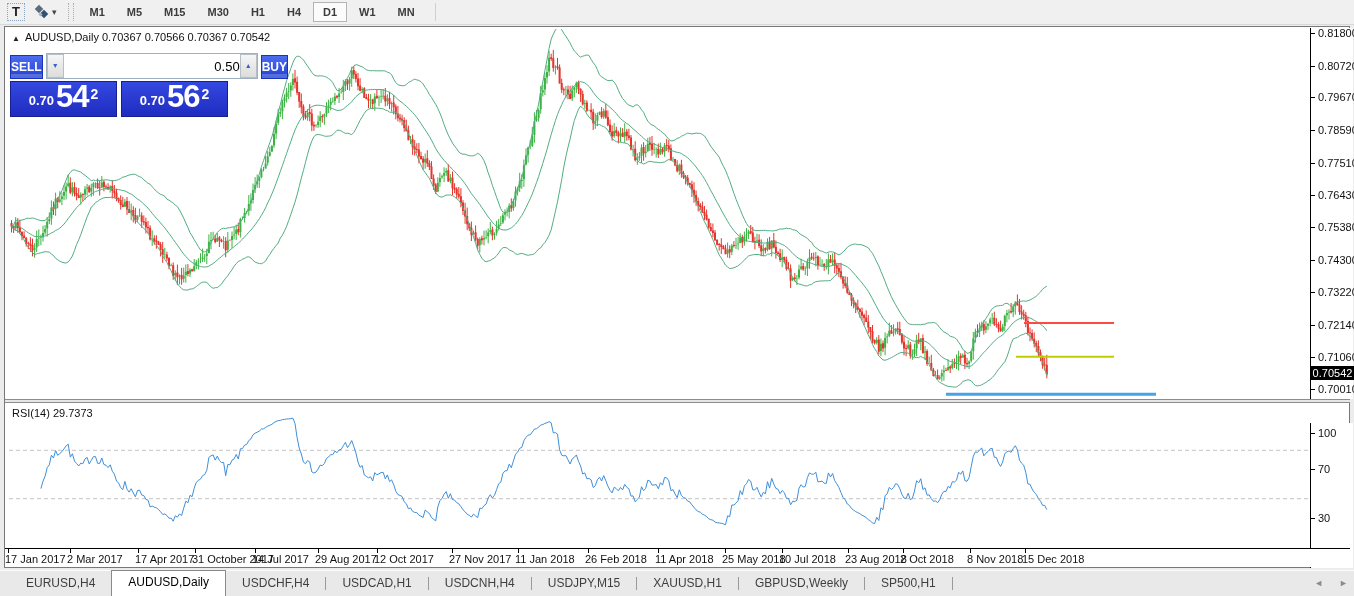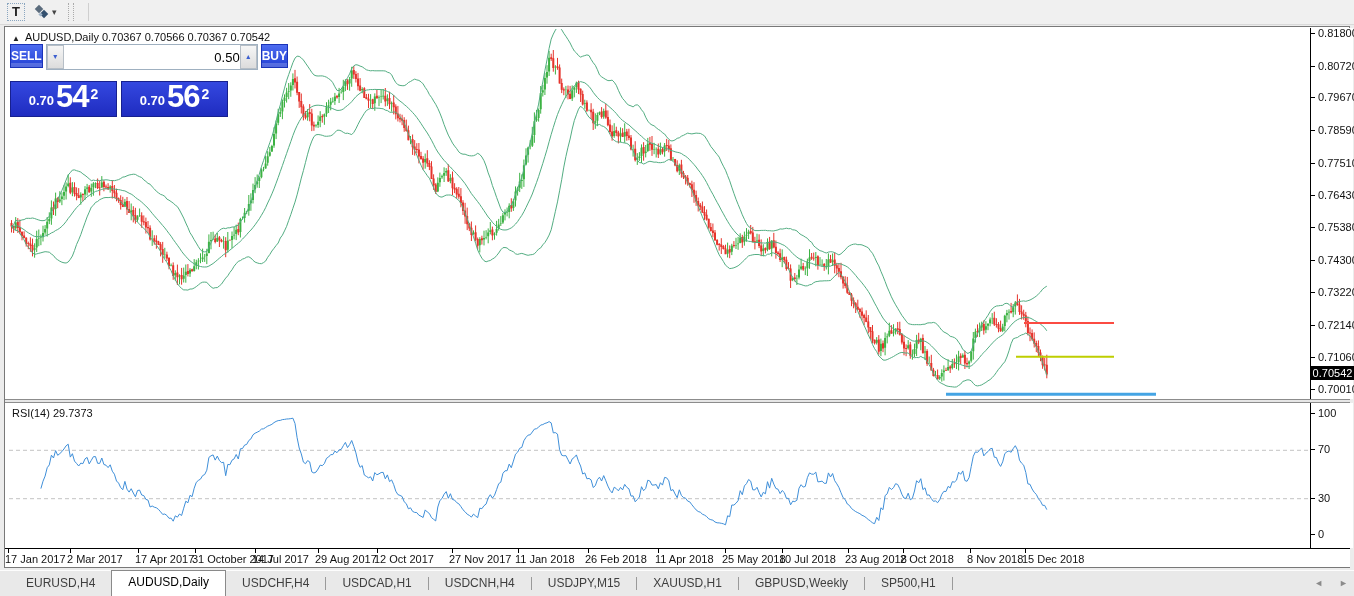--- a/index.html
+++ b/index.html
@@ -21,33 +21,33 @@
   .chart-window{position:absolute;left:4px;top:26px;width:1346px;height:542px;background:#fff;border:1px solid #787878}
   .pane-svg{position:absolute;display:block;background:#fff}
   .pane-divider{position:absolute;left:5px;top:399px;width:1345px;height:4px;background:#e6e6e6;border-top:1px solid #8c8c8c;border-bottom:1px solid #8c8c8c}
   .chart-title{position:absolute;left:12px;top:31px;font-size:11px;color:#111;white-space:nowrap}
   .chart-title .tri{font-size:8px;margin-right:5px;color:#222}
   .rsi-title{position:absolute;left:12px;top:407px;font-size:11px;color:#111}
 
   
   .scale-col{position:absolute;background:#fff;border-left:1px solid #000}
   #price-scale{left:1310px;top:28px;width:43px;height:371px}
-  #rsi-scale{left:1310px;top:403px;width:43px;height:145px}
+  #rsi-scale{left:1310px;top:423px;width:43px;height:145px}
   .scale-label{position:absolute;left:7px;font-size:11px;color:#111;white-space:nowrap}
   .scale-tick{position:absolute;left:0;width:4px;height:1px;background:#000}
   .price-tag{position:absolute;left:0;width:43px;height:14px;background:#000;color:#fff;font-size:11px;text-align:center;line-height:14px}
 
   
   .time-axis{position:absolute;left:5px;top:548px;width:1345px;height:19px;background:#fff;border-top:1px solid #000}
   .time-label{position:absolute;top:4px;font-size:11px;color:#111;white-space:nowrap}
   .time-tick{position:absolute;top:0;width:1px;height:4px;background:#000}
 
   
   .trade-panel{position:absolute;left:10px;top:44px;width:218px}
-  .tp-row1{display:flex;align-items:flex-start;height:35px}
+  .tp-row1{display:flex;align-items:flex-end;height:35px}
   .tp-btn{width:54px;color:#fff;font-weight:bold;font-size:12px;text-align:center;line-height:22px;background:linear-gradient(180deg,#4d6cf0,#2340d4);border:1px solid #1a33b8;box-shadow:inset 0 -4px rgba(255,255,255,.22);cursor:pointer}
   .lot-group{flex:1;display:flex;margin:0 3px;border:1px solid #9fb0c0;background:#fff}
   .spin{width:17px;background:linear-gradient(180deg,#f6f6f6,#dcdcdc);border:1px solid #b6bec6;color:#3c5fd0;font-size:8px;text-align:center;line-height:22px;cursor:pointer}
   .lot-input{flex:1;border:0;outline:0;font-size:13px;text-align:right;font-family:"Liberation Sans",sans-serif;color:#000}
   .tp-row2{display:flex;margin-top:2px;height:36px}
   .tp-price{flex:1;background:linear-gradient(180deg,#3448e0,#1f2cc0);border:1px solid #17208f;color:#fff;display:flex;align-items:flex-end;justify-content:center;padding-bottom:5px}
   .tp-price + .tp-price{margin-left:4px}
   .tp-small{font-size:13px;font-weight:bold;margin-right:2px;line-height:20px}
   .tp-big{font-size:31px;font-weight:bold;line-height:28px;letter-spacing:-1px}
   .tp-sup{font-size:14px;font-weight:bold;line-height:10px;margin-left:2px;transform:translateY(-12px)}
@@ -70,20 +70,31 @@
   </div>
   <div class="tool-btn">
     <svg width="16" height="16" viewBox="0 0 16 16">
       <rect x="3" y="2" width="6" height="6" transform="rotate(45 6 5)" fill="#5a6b7c"></rect>
       <rect x="8" y="7" width="6" height="6" transform="rotate(45 11 10)" fill="#33506e"></rect>
       <rect x="6" y="9" width="3" height="3" transform="rotate(45 7.5 10.5)" fill="#9fb4c8"></rect>
     </svg>
     <span class="caret">▾</span>
   </div>
   <div class="grip"></div>
+  <div class="tf-group" id="tf-group">
+      <div class="tf">M1</div>
+      <div class="tf">M5</div>
+      <div class="tf">M15</div>
+      <div class="tf">M30</div>
+      <div class="tf">H1</div>
+      <div class="tf">H4</div>
+      <div class="tf active">D1</div>
+      <div class="tf">W1</div>
+      <div class="tf">MN</div>
+    </div>
   <div class="toolbar-sep"></div>
 </div>
 
 <div class="chart-window">
   <svg id="price-svg" class="pane-svg" style="left:4px;top:2px" width="1302" height="371" viewBox="0 0 1302 371">
       <path d="M6.7 188.1L6.7 201.2M25.6 214.3L25.6 228.7M27.7 201.7L27.7 223.0M29.8 200.5L29.8 217.2M31.9 205.5L31.9 216.2M34.0 196.7L34.0 212.5M36.1 196.1L36.1 205.8M38.2 188.0L38.2 207.6M40.3 183.3L40.3 195.1M42.4 171.4L42.4 195.8M46.6 163.6L46.6 186.8M50.8 162.2L50.8 174.0M52.9 163.4L52.9 176.2M55.0 155.9L55.0 171.1M57.1 153.4L57.1 170.5M59.2 145.5L59.2 158.3M63.4 153.1L63.4 167.2M71.8 163.3L71.8 175.7M76.0 157.1L76.0 170.8M78.1 154.9L78.1 166.6M82.3 154.6L82.3 167.8M84.4 153.1L84.4 166.7M86.5 153.3L86.5 159.2M92.8 147.1L92.8 158.9M101.2 156.2L101.2 163.6M115.9 169.9L115.9 178.1M122.2 174.5L122.2 191.3M128.5 186.2L128.5 192.8M130.6 179.5L130.6 187.9M143.2 201.3L143.2 216.9M155.8 218.8L155.8 229.5M162.1 234.5L162.1 237.3M166.3 241.3L166.3 251.6M170.5 245.3L170.5 255.4M174.7 238.6L174.7 253.5M176.8 235.5L176.8 253.7M181.0 239.1L181.0 247.9M185.2 230.1L185.2 242.6M187.3 230.7L187.3 240.3M189.4 229.2L189.4 240.5M191.5 224.3L191.5 234.2M193.6 219.6L193.6 233.0M195.7 224.9L195.7 232.9M197.8 219.8L197.8 235.1M199.9 205.4L199.9 224.4M202.0 203.0L202.0 220.3M204.1 202.7L204.1 210.5M208.3 204.0L208.3 213.0M214.6 207.2L214.6 219.7M218.8 203.0L218.8 223.6M223.0 202.5L223.0 219.1M225.1 197.8L225.1 210.4M227.2 195.7L227.2 211.1M231.4 188.8L231.4 208.5M233.5 187.5L233.5 190.6M235.6 179.0L235.6 193.6M237.7 181.8L237.7 185.2M239.8 166.0L239.8 186.7M241.9 164.3L241.9 181.8M244.0 154.6L244.0 174.5M246.1 148.1L246.1 164.2M248.2 145.5L248.2 158.7M250.3 147.4L250.3 159.0M252.4 139.2L252.4 149.3M254.5 137.8L254.5 142.4M256.6 126.9L256.6 139.7M258.7 122.1L258.7 136.7M260.8 117.9L260.8 127.6M262.9 115.8L262.9 123.0M265.0 98.3L265.0 118.8M267.1 91.5L267.1 110.1M269.2 79.8L269.2 96.2M271.3 78.5L271.3 88.0M273.4 70.5L273.4 90.2M275.5 65.4L275.5 78.5M277.6 58.8L277.6 73.6M279.7 54.0L279.7 70.2M281.8 53.3L281.8 67.8M283.9 44.4L283.9 61.5M298.6 80.1L298.6 91.7M307.0 95.2L307.0 98.5M309.1 86.4L309.1 98.9M311.2 82.2L311.2 98.2M315.4 84.5L315.4 95.8M317.5 73.2L317.5 87.9M319.6 70.7L319.6 84.0M321.7 68.9L321.7 81.3M323.8 68.3L323.8 73.8M325.9 63.9L325.9 75.9M330.1 58.9L330.1 74.0M332.2 60.3L332.2 64.6M334.3 50.8L334.3 71.1M336.4 50.2L336.4 62.1M340.6 47.9L340.6 61.7M342.7 37.8L342.7 57.8M353.2 58.2L353.2 64.3M361.6 65.1L361.6 79.5M365.8 64.4L365.8 81.8M370.0 66.5L370.0 77.2M372.1 60.4L372.1 74.1M374.2 60.0L374.2 70.5M378.4 65.3L378.4 76.9M382.6 72.5L382.6 82.7M401.5 107.0L401.5 115.2M416.2 124.5L416.2 139.7M428.8 148.4L428.8 163.1M430.9 143.6L430.9 157.8M433.0 145.6L433.0 149.8M435.1 138.3L435.1 153.0M437.2 139.1L437.2 146.9M441.4 145.2L441.4 154.3M464.5 201.4L464.5 205.7M470.8 208.2L470.8 223.4M475.0 201.7L475.0 216.4M477.1 201.2L477.1 210.4M479.2 199.4L479.2 214.3M481.3 193.0L481.3 205.4M485.5 203.3L485.5 210.7M487.6 191.8L487.6 206.6M489.7 189.9L489.7 201.6M491.8 187.1L491.8 197.0M493.9 184.0L493.9 194.9M496.0 180.3L496.0 191.4M498.1 178.5L498.1 187.4M500.2 174.3L500.2 189.3M504.4 169.9L504.4 181.9M506.5 157.4L506.5 177.6M508.6 157.7L508.6 166.6M510.7 143.8L510.7 163.1M512.8 145.4L512.8 159.9M514.9 130.5L514.9 157.9M517.0 119.3L517.0 136.4M519.1 117.7L519.1 133.6M521.2 111.2L521.2 120.3M523.3 97.8L523.3 118.0M525.4 83.4L525.4 113.8M527.5 80.9L527.5 92.8M529.6 79.5L529.6 92.6M531.7 57.0L531.7 84.7M533.8 55.9L533.8 67.5M535.9 43.9L535.9 66.0M538.0 36.2L538.0 54.7M540.1 21.9L540.1 47.0M546.4 36.2L546.4 45.5M556.9 56.9L556.9 69.1M563.2 56.4L563.2 72.0M565.3 57.5L565.3 68.3M567.4 52.6L567.4 63.9M575.8 70.7L575.8 79.8M580.0 80.6L580.0 82.2M586.3 84.3L586.3 99.8M588.4 83.5L588.4 97.2M590.5 82.5L590.5 86.2M594.7 79.6L594.7 89.8M605.2 94.2L605.2 108.8M611.5 98.4L611.5 113.3M615.7 94.3L615.7 113.8M624.1 115.7L624.1 127.6M628.3 124.1L628.3 135.9M630.4 123.1L630.4 131.9M632.5 115.4L632.5 134.0M636.7 116.0L636.7 128.4M638.8 108.9L638.8 123.1M645.1 113.8L645.1 125.2M647.2 118.4L647.2 128.5M651.4 113.6L651.4 126.1M655.6 114.0L655.6 127.7M664.0 128.0L664.0 132.1M670.3 134.6L670.3 146.0M718.6 213.6L718.6 228.5M722.8 214.8L722.8 226.1M727.0 208.8L727.0 220.0M729.1 207.8L729.1 220.8M731.2 204.3L731.2 214.3M735.4 202.6L735.4 216.7M737.5 199.1L737.5 212.7M739.6 200.7L739.6 210.0M748.0 204.7L748.0 213.9M754.3 215.2L754.3 227.3M758.5 209.4L758.5 222.3M762.7 211.1L762.7 227.4M773.2 220.3L773.2 238.2M783.7 248.5L783.7 252.2M787.9 245.9L787.9 256.0M790.0 235.7L790.0 250.4M792.1 229.7L792.1 241.2M796.3 237.4L796.3 246.1M798.4 229.7L798.4 247.0M800.5 220.2L800.5 239.8M806.8 223.0L806.8 237.3M811.0 228.1L811.0 236.5M813.1 230.4L813.1 238.0M817.3 230.0L817.3 240.5M819.4 224.4L819.4 245.4M823.6 224.4L823.6 237.0M867.7 308.1L867.7 315.5M871.9 309.6L871.9 327.2M876.1 303.4L876.1 326.3M878.2 304.5L878.2 314.4M880.3 293.7L880.3 308.1M884.5 295.2L884.5 307.4M886.6 299.2L886.6 305.5M899.2 311.1L899.2 320.6M903.4 320.5L903.4 330.7M905.5 314.6L905.5 328.0M907.6 305.8L907.6 327.1M911.8 308.8L911.8 321.3M916.0 317.0L916.0 331.0M920.2 327.5L920.2 334.2M926.5 341.9L926.5 346.8M930.7 346.3L930.7 350.9M932.8 340.3L932.8 352.6M934.9 336.4L934.9 351.6M939.1 330.3L939.1 341.9M943.3 330.0L943.3 340.5M947.5 325.5L947.5 340.1M949.6 321.8L949.6 341.5M953.8 324.4L953.8 328.7M960.1 331.4L960.1 340.0M962.2 321.8L962.2 333.5M964.3 303.0L964.3 330.6M966.4 299.6L966.4 313.6M970.6 293.6L970.6 308.1M972.7 292.6L972.7 302.0M976.9 292.2L976.9 304.2M979.0 294.2L979.0 301.2M981.1 288.5L981.1 297.3M983.2 284.1L983.2 295.1M993.7 294.8L993.7 303.1M995.8 285.8L995.8 302.4M997.9 280.9L997.9 293.3M1000.0 280.3L1000.0 290.6M1004.2 275.0L1004.2 288.2M1006.3 272.0L1006.3 285.6" stroke="#3cb243" stroke-width="1" fill="none"></path>
       <path d="M2.5 191.1L2.5 203.5M4.6 196.5L4.6 204.0M8.8 189.1L8.8 203.9M10.9 190.6L10.9 205.2M13.0 202.5L13.0 211.3M15.1 202.3L15.1 209.0M17.2 208.2L17.2 217.6M19.3 212.6L19.3 220.2M21.4 208.3L21.4 222.8M23.5 209.6L23.5 227.4M44.5 172.5L44.5 186.0M48.7 168.2L48.7 179.2M61.3 148.3L61.3 165.2M65.5 153.3L65.5 167.6M67.6 158.4L67.6 171.3M69.7 159.1L69.7 169.2M73.9 164.3L73.9 172.3M80.2 156.0L80.2 163.9M88.6 149.5L88.6 160.0M90.7 151.7L90.7 166.5M94.9 151.2L94.9 162.3M97.0 155.5L97.0 160.5M99.1 154.2L99.1 161.0M103.3 151.2L103.3 169.5M105.4 156.0L105.4 169.3M107.5 159.7L107.5 172.3M109.6 168.5L109.6 173.9M111.7 166.3L111.7 180.6M113.8 167.8L113.8 178.1M118.0 168.0L118.0 185.9M120.1 172.0L120.1 183.9M124.3 177.2L124.3 193.4M126.4 178.8L126.4 194.7M132.7 183.3L132.7 198.8M134.8 186.4L134.8 196.3M136.9 188.6L136.9 204.5M139.0 192.0L139.0 204.4M141.1 196.3L141.1 211.5M145.3 206.2L145.3 215.7M147.4 206.3L147.4 219.7M149.5 211.8L149.5 215.8M151.6 213.1L151.6 227.4M153.7 212.9L153.7 233.8M157.9 222.7L157.9 232.0M160.0 228.1L160.0 240.3M164.2 233.4L164.2 250.8M168.4 235.6L168.4 256.0M172.6 238.9L172.6 255.7M178.9 235.1L178.9 247.4M183.1 239.7L183.1 242.1M206.2 205.5L206.2 214.4M210.4 207.0L210.4 218.0M212.5 209.8L212.5 213.4M216.7 208.2L216.7 228.2M220.9 210.8L220.9 211.3M229.3 193.6L229.3 206.2M286.0 40.9L286.0 59.5M288.1 47.5L288.1 66.2M290.2 63.1L290.2 78.9M292.3 64.5L292.3 84.5M294.4 75.3L294.4 91.4M296.5 82.1L296.5 90.4M300.7 75.1L300.7 92.3M302.8 79.8L302.8 102.1M304.9 92.6L304.9 101.8M313.3 85.3L313.3 93.7M328.0 65.9L328.0 69.7M338.5 50.2L338.5 60.9M344.8 37.0L344.8 49.9M346.9 42.2L346.9 53.5M349.0 43.9L349.0 61.3M351.1 49.1L351.1 62.3M355.3 58.2L355.3 68.9M357.4 65.0L357.4 69.8M359.5 64.8L359.5 79.1M363.7 69.8L363.7 79.9M367.9 60.6L367.9 69.3M376.3 59.0L376.3 77.4M380.5 62.7L380.5 80.1M384.7 66.0L384.7 85.4M386.8 75.3L386.8 90.4M388.9 76.9L388.9 92.5M391.0 84.8L391.0 93.4M393.1 85.7L393.1 96.2M395.2 88.2L395.2 102.8M397.3 90.6L397.3 102.7M399.4 96.6L399.4 111.3M403.6 105.5L403.6 125.9M405.7 111.1L405.7 126.6M407.8 114.2L407.8 124.3M409.9 114.0L409.9 134.4M412.0 122.8L412.0 130.8M414.1 127.1L414.1 140.7M418.3 121.2L418.3 137.9M420.4 131.2L420.4 141.1M422.5 132.2L422.5 149.4M424.6 145.3L424.6 160.9M426.7 154.2L426.7 164.9M439.3 135.3L439.3 152.9M443.5 142.5L443.5 166.1M445.6 154.2L445.6 164.1M447.7 158.2L447.7 169.4M449.8 158.0L449.8 169.8M451.9 159.1L451.9 178.3M454.0 171.2L454.0 186.0M456.1 173.8L456.1 194.8M458.2 178.6L458.2 201.1M460.3 193.8L460.3 202.1M462.4 192.5L462.4 212.0M466.6 196.4L466.6 212.3M468.7 208.5L468.7 220.6M472.9 206.7L472.9 215.6M483.4 197.6L483.4 211.3M502.3 169.3L502.3 182.8M542.2 24.7L542.2 31.9M544.3 21.0L544.3 42.7M548.5 28.9L548.5 40.8M550.6 35.4L550.6 54.5M552.7 49.6L552.7 64.1M554.8 58.4L554.8 66.2M559.0 56.5L559.0 70.4M561.1 56.9L561.1 70.2M569.5 51.7L569.5 65.1M571.6 59.4L571.6 73.0M573.7 61.6L573.7 76.5M577.9 71.3L577.9 82.9M582.1 74.2L582.1 90.0M584.2 79.8L584.2 101.0M592.6 78.1L592.6 89.6M596.8 74.8L596.8 89.8M598.9 81.4L598.9 97.3M601.0 90.5L601.0 105.2M603.1 96.3L603.1 111.7M607.3 97.7L607.3 107.2M609.4 101.8L609.4 114.4M613.6 99.2L613.6 107.7M617.8 99.9L617.8 111.7M619.9 99.7L619.9 111.2M622.0 106.0L622.0 121.4M626.2 112.2L626.2 132.5M634.6 113.2L634.6 131.7M640.9 107.9L640.9 121.9M643.0 107.0L643.0 126.9M649.3 114.5L649.3 129.0M653.5 118.3L653.5 125.4M657.7 109.9L657.7 122.0M659.8 110.8L659.8 123.3M661.9 115.4L661.9 130.9M666.1 129.9L666.1 137.2M668.2 131.3L668.2 143.4M672.4 130.8L672.4 148.7M674.5 141.9L674.5 150.0M676.6 146.0L676.6 155.5M678.7 146.0L678.7 156.7M680.8 153.6L680.8 158.6M682.9 151.7L682.9 168.0M685.0 153.2L685.0 173.8M687.1 161.6L687.1 176.9M689.2 168.5L689.2 182.5M691.3 174.0L691.3 181.0M693.4 172.5L693.4 183.6M695.5 177.1L695.5 190.9M697.6 180.5L697.6 191.6M699.7 189.7L699.7 199.8M701.8 193.9L701.8 202.6M703.9 194.5L703.9 208.3M706.0 201.0L706.0 211.5M708.1 210.1L708.1 216.4M710.2 214.0L710.2 221.6M712.3 209.2L712.3 225.0M714.4 216.1L714.4 220.5M716.5 215.7L716.5 225.1M720.7 216.4L720.7 229.2M724.9 212.1L724.9 218.6M733.3 205.8L733.3 218.9M741.7 196.0L741.7 205.4M743.8 197.9L743.8 213.5M745.9 207.8L745.9 220.4M750.1 205.3L750.1 219.1M752.2 210.4L752.2 227.2M756.4 218.4L756.4 224.4M760.6 207.9L760.6 220.9M764.8 203.9L764.8 219.3M766.9 211.5L766.9 229.7M769.0 222.1L769.0 226.6M771.1 219.7L771.1 233.0M775.3 227.6L775.3 234.3M777.4 227.6L777.4 241.7M779.5 233.1L779.5 240.5M781.6 235.4L781.6 259.0M785.8 244.0L785.8 252.5M794.2 233.9L794.2 241.8M802.6 224.0L802.6 230.9M804.7 223.6L804.7 231.7M808.9 226.3L808.9 240.7M815.2 234.0L815.2 241.9M821.5 225.9L821.5 233.9M825.7 223.5L825.7 244.3M827.8 233.8L827.8 246.3M829.9 234.1L829.9 248.2M832.0 233.8L832.0 250.4M834.1 247.2L834.1 259.6M836.2 247.2L836.2 259.3M838.3 247.9L838.3 264.9M840.4 262.8L840.4 265.8M842.5 264.0L842.5 277.2M844.6 268.4L844.6 279.3M846.7 273.1L846.7 284.0M848.8 270.7L848.8 281.0M850.9 278.9L850.9 288.7M853.0 278.5L853.0 291.4M855.1 284.7L855.1 296.3M857.2 281.3L857.2 293.2M859.3 286.0L859.3 304.4M861.4 298.0L861.4 310.1M863.5 296.0L863.5 314.4M865.6 310.5L865.6 315.5M869.8 306.1L869.8 325.6M874.0 311.5L874.0 323.2M882.4 296.1L882.4 304.5M888.7 293.0L888.7 305.2M890.8 292.7L890.8 306.6M892.9 304.0L892.9 315.5M895.0 306.7L895.0 326.3M897.1 315.4L897.1 327.2M901.3 312.9L901.3 329.7M909.7 303.8L909.7 315.1M913.9 305.4L913.9 324.4M918.1 320.2L918.1 336.9M922.3 325.8L922.3 341.5M924.4 338.9L924.4 347.5M928.6 340.5L928.6 350.3M937.0 338.7L937.0 341.6M941.2 336.3L941.2 344.0M945.4 329.4L945.4 338.9M951.7 324.3L951.7 335.0M955.9 321.8L955.9 340.0M958.0 328.7L958.0 338.4M968.5 295.4L968.5 307.8M974.8 291.4L974.8 305.6M985.3 282.7L985.3 297.0M987.4 289.2L987.4 298.6M989.5 293.1L989.5 303.3M991.6 291.6L991.6 302.8M1002.1 273.9L1002.1 284.5M1008.4 265.4L1008.4 276.8M1010.5 269.9L1010.5 285.9M1012.6 276.3L1012.6 290.5M1014.7 280.7L1014.7 290.8M1016.8 282.9L1016.8 298.3M1018.9 287.5L1018.9 306.4M1021.0 298.5L1021.0 312.2M1023.1 300.4L1023.1 311.7M1025.2 303.4L1025.2 318.5M1027.3 311.7L1027.3 323.1M1029.4 311.4L1029.4 327.9M1031.5 320.5L1031.5 332.2M1033.6 326.5L1033.6 339.8M1035.7 328.8L1035.7 341.5M1037.8 325.7L1037.8 349.3" stroke="#e5342c" stroke-width="1" fill="none"></path>
       <path d="M6.7 199.2L6.7 193.6M25.6 220.8L25.6 219.2M27.7 218.6L27.7 210.0M29.8 209.4L29.8 209.1M31.9 208.5L31.9 208.9M34.0 208.3L34.0 204.0M36.1 203.4L36.1 200.1M38.2 199.5L38.2 192.8M40.3 192.2L40.3 190.1M42.4 189.5L42.4 178.5M46.6 179.9L46.6 169.5M50.8 172.5L50.8 170.5M52.9 169.9L52.9 167.4M55.0 166.8L55.0 163.1M57.1 162.5L57.1 157.6M59.2 157.0L59.2 154.4M63.4 163.2L63.4 158.5M71.8 168.4L71.8 165.5M76.0 165.4L76.0 160.3M78.1 159.7L78.1 158.4M82.3 162.6L82.3 159.1M84.4 158.5L84.4 154.6M86.5 154.0L86.5 154.5M92.8 158.6L92.8 153.4M101.2 159.6L101.2 157.6M115.9 177.5L115.9 172.7M122.2 183.3L122.2 181.6M128.5 190.8L128.5 187.2M130.6 186.6L130.6 187.0M143.2 209.9L143.2 209.9M155.8 225.7L155.8 226.1M162.1 236.3L162.1 236.8M166.3 246.3L166.3 244.1M170.5 247.6L170.5 246.6M174.7 249.7L174.7 246.6M176.8 246.0L176.8 242.7M181.0 244.5L181.0 240.8M185.2 241.9L185.2 237.3M187.3 236.7L187.3 233.2M189.4 232.6L189.4 231.8M191.5 231.2L191.5 230.9M193.6 230.3L193.6 228.5M195.7 227.9L195.7 227.7M197.8 227.1L197.8 224.6M199.9 224.0L199.9 212.8M202.0 212.2L202.0 211.0M204.1 210.4L204.1 210.0M208.3 212.5L208.3 208.9M214.6 212.2L214.6 212.5M218.8 220.7L218.8 211.4M223.0 211.0L223.0 207.0M225.1 206.4L225.1 205.7M227.2 205.1L227.2 200.7M231.4 202.9L231.4 190.0M233.5 189.4L233.5 189.5M235.6 188.9L235.6 183.7M237.7 183.1L237.7 182.4M239.8 181.8L239.8 174.9M241.9 174.3L241.9 171.5M244.0 170.9L244.0 160.9M246.1 160.3L246.1 155.9M248.2 155.3L248.2 152.6M250.3 152.0L250.3 148.8M252.4 148.2L252.4 141.0M254.5 140.4L254.5 140.1M256.6 139.5L256.6 134.4M258.7 133.8L258.7 127.3M260.8 126.7L260.8 123.2M262.9 122.6L262.9 117.1M265.0 116.5L265.0 105.1M267.1 104.5L267.1 94.4M269.2 93.8L269.2 85.3M271.3 84.7L271.3 83.1M273.4 82.5L273.4 72.6M275.5 72.0L275.5 68.6M277.6 68.0L277.6 63.4M279.7 62.8L279.7 62.0M281.8 61.4L281.8 56.5M283.9 55.9L283.9 49.9M298.6 88.2L298.6 83.7M307.0 97.0L307.0 96.5M309.1 95.9L309.1 92.7M311.2 92.1L311.2 87.5M315.4 87.6L315.4 85.3M317.5 84.7L317.5 78.3M319.6 77.7L319.6 76.3M321.7 75.7L321.7 72.8M323.8 72.2L323.8 72.7M325.9 72.1L325.9 67.5M330.1 68.0L330.1 64.5M332.2 63.9L332.2 63.7M334.3 63.1L334.3 57.9M336.4 57.3L336.4 52.0M340.6 54.6L340.6 50.0M342.7 49.4L342.7 41.6M353.2 61.2L353.2 59.9M361.6 71.2L361.6 70.9M365.8 74.3L365.8 67.4M370.0 68.9L370.0 68.5M372.1 67.9L372.1 67.4M374.2 66.8L374.2 67.4M378.4 71.9L378.4 69.5M382.6 74.7L382.6 74.0M401.5 110.7L401.5 110.7M416.2 133.2L416.2 129.9M428.8 162.4L428.8 153.8M430.9 153.2L430.9 148.9M433.0 148.3L433.0 147.3M435.1 146.7L435.1 144.0M437.2 143.4L437.2 141.9M441.4 152.0L441.4 149.0M464.5 205.3L464.5 203.8M470.8 216.2L470.8 209.9M475.0 210.6L475.0 209.1M477.1 208.5L477.1 207.9M479.2 207.3L479.2 203.5M481.3 202.9L481.3 201.2M485.5 205.8L485.5 204.4M487.6 203.8L487.6 200.1M489.7 199.5L489.7 195.4M491.8 194.8L491.8 194.2M493.9 193.6L493.9 186.2M496.0 185.6L496.0 183.6M498.1 183.0L498.1 183.5M500.2 182.9L500.2 176.7M504.4 179.0L504.4 172.2M506.5 171.6L506.5 162.5M508.6 161.9L508.6 159.3M510.7 158.7L510.7 152.6M512.8 152.0L512.8 150.9M514.9 150.3L514.9 136.2M517.0 135.6L517.0 126.4M519.1 125.8L519.1 118.4M521.2 117.8L521.2 117.4M523.3 116.8L523.3 106.7M525.4 106.1L525.4 92.2M527.5 91.6L527.5 89.5M529.6 88.9L529.6 80.9M531.7 80.3L531.7 64.0M533.8 63.4L533.8 61.2M535.9 60.6L535.9 49.0M538.0 48.4L538.0 43.0M540.1 42.4L540.1 28.8M546.4 38.3L546.4 37.8M556.9 60.8L556.9 61.0M563.2 69.5L563.2 61.3M565.3 60.7L565.3 58.6M567.4 58.0L567.4 53.8M575.8 74.8L575.8 74.0M580.0 81.2L580.0 81.3M586.3 93.7L586.3 92.3M588.4 91.7L588.4 86.0M590.5 85.4L590.5 83.2M594.7 87.4L594.7 82.0M605.2 107.0L605.2 101.9M611.5 107.0L611.5 104.4M615.7 107.4L615.7 103.0M624.1 119.9L624.1 120.3M628.3 130.7L628.3 129.5M630.4 128.9L630.4 127.5M632.5 126.9L632.5 118.7M636.7 124.0L636.7 122.6M638.8 122.0L638.8 114.7M645.1 120.2L645.1 120.8M647.2 120.2L647.2 120.4M651.4 124.8L651.4 120.5M655.6 122.6L655.6 116.6M664.0 130.8L664.0 130.6M670.3 141.7L670.3 136.2M718.6 224.7L718.6 220.7M722.8 222.8L722.8 216.7M727.0 216.4L727.0 215.9M729.1 215.3L729.1 214.5M731.2 213.9L731.2 208.6M735.4 212.8L735.4 207.4M737.5 206.8L737.5 205.7M739.6 205.1L739.6 202.7M748.0 212.5L748.0 211.4M754.3 221.9L754.3 219.6M758.5 220.7L758.5 213.1M762.7 219.4L762.7 211.8M773.2 230.4L773.2 228.6M783.7 251.1L783.7 249.2M787.9 249.3L787.9 249.0M790.0 248.4L790.0 240.4M792.1 239.8L792.1 237.6M796.3 239.8L796.3 239.9M798.4 239.3L798.4 232.7M800.5 232.1L800.5 228.4M806.8 229.0L806.8 227.9M811.0 235.8L811.0 236.1M813.1 235.5L813.1 235.7M817.3 237.1L817.3 237.7M819.4 237.1L819.4 230.6M823.6 233.1L823.6 231.2M867.7 313.7L867.7 311.1M871.9 322.1L871.9 314.8M876.1 318.8L876.1 308.9M878.2 308.3L878.2 307.4M880.3 306.8L880.3 301.8M884.5 304.2L884.5 303.3M886.6 302.7L886.6 299.8M899.2 319.3L899.2 316.2M903.4 326.2L903.4 325.6M905.5 325.0L905.5 320.1M907.6 319.5L907.6 311.0M911.8 312.9L911.8 309.7M916.0 323.6L916.0 322.5M920.2 334.1L920.2 334.5M926.5 346.4L926.5 346.7M930.7 349.6L930.7 348.0M932.8 347.4L932.8 343.9M934.9 343.3L934.9 341.5M939.1 341.2L939.1 338.0M943.3 338.9L943.3 334.9M947.5 334.7L947.5 333.9M949.6 333.3L949.6 327.4M953.8 328.5L953.8 326.3M960.1 334.7L960.1 332.4M962.2 331.8L962.2 322.8M964.3 322.2L964.3 309.6M966.4 309.0L966.4 302.7M970.6 302.4L970.6 299.2M972.7 298.6L972.7 295.6M976.9 300.8L976.9 297.3M979.0 296.7L979.0 294.8M981.1 294.2L981.1 290.4M983.2 289.8L983.2 289.4M993.7 301.7L993.7 297.6M995.8 297.0L995.8 286.8M997.9 286.2L997.9 284.0M1000.0 283.4L1000.0 282.7M1004.2 283.0L1004.2 278.2M1006.3 277.6L1006.3 273.4" stroke="#3cb243" stroke-width="2" fill="none"></path>
       <path d="M2.5 194.0L2.5 197.6M4.6 197.0L4.6 199.8M8.8 193.0L8.8 198.9M10.9 198.3L10.9 203.3M13.0 202.7L13.0 207.0M15.1 206.4L15.1 209.3M17.2 208.7L17.2 214.8M19.3 214.2L19.3 215.1M21.4 214.5L21.4 216.7M23.5 216.1L23.5 221.4M44.5 177.9L44.5 180.5M48.7 168.9L48.7 173.1M61.3 153.8L61.3 163.8M65.5 157.9L65.5 164.7M67.6 164.1L67.6 166.8M69.7 166.2L69.7 169.0M73.9 164.9L73.9 166.0M80.2 157.8L80.2 163.2M88.6 153.9L88.6 159.1M90.7 158.5L90.7 159.2M94.9 152.8L94.9 158.0M97.0 157.4L97.0 158.5M99.1 157.9L99.1 160.2M103.3 157.0L103.3 162.1M105.4 161.5L105.4 164.3M107.5 163.7L107.5 169.9M109.6 169.3L109.6 171.7M111.7 171.1L111.7 176.0M113.8 175.4L113.8 178.1M118.0 172.1L118.0 180.5M120.1 179.9L120.1 183.9M124.3 181.0L124.3 186.5M126.4 185.9L126.4 191.4M132.7 186.4L132.7 192.8M134.8 192.2L134.8 193.5M136.9 192.9L136.9 198.5M139.0 197.9L139.0 199.3M141.1 198.7L141.1 210.5M145.3 209.3L145.3 212.2M147.4 211.6L147.4 213.2M149.5 212.6L149.5 215.9M151.6 215.3L151.6 220.5M153.7 219.9L153.7 226.3M157.9 225.5L157.9 229.5M160.0 228.9L160.0 236.9M164.2 236.2L164.2 246.9M168.4 243.5L168.4 248.2M172.6 246.0L172.6 250.3M178.9 242.1L178.9 245.1M183.1 240.2L183.1 242.5M206.2 209.4L206.2 213.1M210.4 208.3L210.4 211.5M212.5 210.9L212.5 212.8M216.7 211.9L216.7 221.3M220.9 210.8L220.9 211.6M229.3 200.1L229.3 203.5M286.0 49.3L286.0 53.4M288.1 52.8L288.1 63.7M290.2 63.1L290.2 72.6M292.3 72.0L292.3 78.2M294.4 77.6L294.4 87.0M296.5 86.4L296.5 88.8M300.7 83.1L300.7 85.1M302.8 84.5L302.8 96.4M304.9 95.8L304.9 97.6M313.3 86.9L313.3 88.2M328.0 66.9L328.0 68.6M338.5 51.4L338.5 55.2M344.8 41.0L344.8 45.5M346.9 44.9L346.9 50.0M349.0 49.4L349.0 57.2M351.1 56.6L351.1 61.8M355.3 59.3L355.3 68.9M357.4 68.3L357.4 70.3M359.5 69.7L359.5 71.8M363.7 70.3L363.7 74.9M367.9 66.8L367.9 69.5M376.3 66.8L376.3 72.5M380.5 68.9L380.5 75.3M384.7 73.4L384.7 78.2M386.8 77.6L386.8 85.2M388.9 84.6L388.9 89.3M391.0 88.7L391.0 90.4M393.1 89.8L393.1 91.7M395.2 91.1L395.2 99.0M397.3 98.4L397.3 101.9M399.4 101.3L399.4 111.3M403.6 110.1L403.6 118.2M405.7 117.6L405.7 120.7M407.8 120.1L407.8 121.1M409.9 120.5L409.9 127.5M412.0 126.9L412.0 130.1M414.1 129.5L414.1 133.8M418.3 129.3L418.3 134.6M420.4 134.0L420.4 138.0M422.5 137.4L422.5 150.0M424.6 149.4L424.6 156.2M426.7 155.6L426.7 163.0M439.3 141.3L439.3 152.6M443.5 148.4L443.5 159.3M445.6 158.7L445.6 160.4M447.7 159.8L447.7 165.4M449.8 164.8L449.8 167.8M451.9 167.2L451.9 174.0M454.0 173.4L454.0 182.0M456.1 181.4L456.1 187.6M458.2 187.0L458.2 195.3M460.3 194.7L460.3 199.4M462.4 198.8L462.4 205.9M466.6 203.2L466.6 210.5M468.7 209.9L468.7 216.8M472.9 209.3L472.9 211.2M483.4 200.6L483.4 206.4M502.3 176.1L502.3 179.6M542.2 28.2L542.2 29.9M544.3 29.3L544.3 38.9M548.5 37.2L548.5 39.1M550.6 38.5L550.6 54.5M552.7 53.9L552.7 60.8M554.8 60.2L554.8 61.4M559.0 60.4L559.0 65.4M561.1 64.8L561.1 70.1M569.5 53.2L569.5 60.4M571.6 59.8L571.6 65.6M573.7 65.0L573.7 75.4M577.9 73.4L577.9 81.8M582.1 80.7L582.1 83.3M584.2 82.7L584.2 94.3M592.6 82.6L592.6 88.0M596.8 81.4L596.8 88.5M598.9 87.9L598.9 96.2M601.0 95.6L601.0 103.1M603.1 102.5L603.1 107.6M607.3 101.3L607.3 104.1M609.4 103.5L609.4 107.6M613.6 103.8L613.6 108.0M617.8 102.4L617.8 107.0M619.9 106.4L619.9 109.1M622.0 108.5L622.0 120.5M626.2 119.7L626.2 131.3M634.6 118.1L634.6 124.6M640.9 114.1L640.9 115.7M643.0 115.1L643.0 120.8M649.3 119.8L649.3 125.4M653.5 119.9L653.5 123.2M657.7 116.0L657.7 117.0M659.8 116.4L659.8 119.9M661.9 119.3L661.9 131.4M666.1 130.0L666.1 136.6M668.2 136.0L668.2 142.3M672.4 135.6L672.4 144.7M674.5 144.1L674.5 148.2M676.6 147.6L676.6 149.4M678.7 148.8L678.7 154.5M680.8 153.9L680.8 155.9M682.9 155.3L682.9 161.3M685.0 160.7L685.0 166.6M687.1 166.0L687.1 172.5M689.2 171.9L689.2 176.4M691.3 175.8L691.3 178.2M693.4 177.6L693.4 183.7M695.5 183.1L695.5 186.4M697.6 185.8L697.6 190.4M699.7 189.8L699.7 198.5M701.8 197.9L701.8 202.0M703.9 201.4L703.9 204.0M706.0 203.4L706.0 211.6M708.1 211.0L708.1 215.7M710.2 215.1L710.2 216.1M712.3 215.5L712.3 217.9M714.4 217.3L714.4 220.0M716.5 219.4L716.5 225.3M720.7 220.1L720.7 223.4M724.9 216.1L724.9 217.0M733.3 208.0L733.3 213.4M741.7 202.1L741.7 204.2M743.8 203.6L743.8 212.9M745.9 212.3L745.9 213.1M750.1 210.8L750.1 217.1M752.2 216.5L752.2 222.5M756.4 219.0L756.4 221.3M760.6 212.5L760.6 220.0M764.8 211.2L764.8 218.4M766.9 217.8L766.9 224.0M769.0 223.4L769.0 224.9M771.1 224.3L771.1 231.0M775.3 228.0L775.3 231.3M777.4 230.7L777.4 239.9M779.5 239.3L779.5 240.1M781.6 239.5L781.6 251.7M785.8 248.6L785.8 249.9M794.2 237.0L794.2 240.4M802.6 227.8L802.6 229.5M804.7 228.9L804.7 229.6M808.9 227.3L808.9 236.4M815.2 235.1L815.2 237.7M821.5 230.0L821.5 233.7M825.7 230.6L825.7 236.8M827.8 236.2L827.8 239.5M829.9 238.9L829.9 242.8M832.0 242.2L832.0 248.3M834.1 247.7L834.1 254.4M836.2 253.8L836.2 256.9M838.3 256.3L838.3 263.8M840.4 263.2L840.4 266.0M842.5 265.4L842.5 271.8M844.6 271.2L844.6 274.9M846.7 274.3L846.7 278.3M848.8 277.7L848.8 280.7M850.9 280.1L850.9 283.0M853.0 282.4L853.0 286.7M855.1 286.1L855.1 289.1M857.2 288.5L857.2 293.0M859.3 292.4L859.3 298.6M861.4 298.0L861.4 302.9M863.5 302.3L863.5 311.4M865.6 310.8L865.6 314.3M869.8 310.5L869.8 322.7M874.0 314.2L874.0 319.4M882.4 301.2L882.4 304.8M888.7 299.2L888.7 300.7M890.8 300.1L890.8 305.8M892.9 305.2L892.9 313.4M895.0 312.8L895.0 319.5M897.1 318.9L897.1 319.9M901.3 315.6L901.3 326.8M909.7 310.4L909.7 313.5M913.9 309.1L913.9 324.2M918.1 321.9L918.1 334.7M922.3 333.9L922.3 341.4M924.4 340.8L924.4 347.0M928.6 346.1L928.6 350.2M937.0 340.9L937.0 341.8M941.2 337.4L941.2 339.5M945.4 334.3L945.4 335.3M951.7 326.8L951.7 329.1M955.9 325.7L955.9 334.5M958.0 333.9L958.0 335.3M968.5 302.1L968.5 303.0M974.8 295.0L974.8 301.4M985.3 288.8L985.3 295.6M987.4 295.0L987.4 295.8M989.5 295.2L989.5 299.8M991.6 299.2L991.6 302.3M1002.1 282.1L1002.1 283.6M1008.4 272.8L1008.4 276.0M1010.5 275.4L1010.5 283.1M1012.6 282.5L1012.6 285.3M1014.7 284.7L1014.7 286.8M1016.8 286.2L1016.8 292.6M1018.9 292.0L1018.9 304.2M1021.0 303.6L1021.0 304.6M1023.1 304.0L1023.1 310.3M1025.2 309.7L1025.2 314.7M1027.3 314.1L1027.3 317.6M1029.4 317.0L1029.4 324.1M1031.5 323.5L1031.5 328.3M1033.6 327.7L1033.6 336.2M1035.7 335.6L1035.7 336.3M1037.8 335.7L1037.8 345.6" stroke="#e5342c" stroke-width="2" fill="none"></path>
       <polyline points="2.5,197.0 4.6,195.9 6.7,191.2 8.8,192.1 10.9,191.7 13.0,190.9 15.1,190.6 17.2,189.4 19.3,189.3 21.4,189.4 23.5,189.0 25.6,189.5 27.7,190.3 29.8,191.0 31.9,191.6 34.0,191.7 36.1,191.3 38.2,189.4 40.3,187.4 42.4,182.8 44.5,179.6 46.6,173.8 48.7,170.2 50.8,165.9 52.9,161.4 55.0,156.4 57.1,151.0 59.2,146.0 61.3,143.6 63.4,141.1 65.5,140.9 67.6,141.7 69.7,142.3 71.8,143.1 73.9,144.9 76.0,146.3 78.1,148.0 80.2,149.8 82.3,151.7 84.4,151.1 86.5,151.5 88.6,151.2 90.7,151.7 92.8,151.0 94.9,151.0 97.0,150.8 99.1,151.0 101.2,151.5 103.3,151.5 105.4,151.7 107.5,151.2 109.6,150.6 111.7,149.5 113.8,148.1 115.9,147.8 118.0,146.8 120.1,146.0 122.2,145.6 124.3,145.2 126.4,145.4 128.5,146.7 130.6,147.7 132.7,148.5 134.8,150.9 136.9,152.4 139.0,154.4 141.1,155.2 143.2,157.8 145.3,159.9 147.4,162.3 149.5,163.9 151.6,165.4 153.7,166.1 155.8,167.3 157.9,170.1 160.0,171.2 162.1,172.6 164.2,174.1 166.3,176.1 168.4,177.6 170.5,181.0 172.6,185.0 174.7,189.1 176.8,194.0 178.9,198.5 181.0,203.7 183.1,206.9 185.2,210.7 187.3,214.1 189.4,217.7 191.5,220.9 193.6,222.6 195.7,222.9 197.8,222.6 199.9,218.4 202.0,213.8 204.1,209.7 206.2,206.8 208.3,203.5 210.4,201.4 212.5,199.9 214.6,199.2 216.7,199.6 218.8,198.8 220.9,198.8 223.0,198.0 225.1,198.0 227.2,196.8 229.3,196.2 231.4,192.8 233.5,190.1 235.6,186.3 237.7,183.1 239.8,178.5 241.9,173.1 244.0,165.8 246.1,158.5 248.2,151.8 250.3,145.1 252.4,137.8 254.5,131.7 256.6,125.4 258.7,119.8 260.8,113.7 262.9,107.8 265.0,100.3 267.1,92.0 269.2,83.0 271.3,75.9 273.4,67.0 275.5,59.2 277.6,51.6 279.7,45.6 281.8,39.6 283.9,33.7 286.0,29.1 288.1,27.2 290.2,27.4 292.3,28.9 294.4,31.0 296.5,34.1 298.6,37.1 300.7,40.2 302.8,43.4 304.9,45.9 307.0,46.8 309.1,47.0 311.2,46.9 313.3,46.9 315.4,47.4 317.5,48.2 319.6,49.6 321.7,51.1 323.8,53.7 325.9,57.8 328.0,61.4 330.1,61.6 332.2,60.0 334.3,56.6 336.4,52.0 338.5,48.8 340.6,44.9 342.7,39.7 344.8,36.8 346.9,35.7 349.0,36.1 351.1,37.1 353.2,37.8 355.3,39.3 357.4,40.8 359.5,41.4 361.6,41.8 363.7,41.6 365.8,41.8 367.9,41.8 370.0,41.8 372.1,41.8 374.2,41.8 376.3,42.0 378.4,43.2 380.5,43.9 382.6,45.7 384.7,50.1 386.8,53.5 388.9,55.7 391.0,56.4 393.1,56.7 395.2,56.7 397.3,55.6 399.4,53.5 401.5,52.5 403.6,51.2 405.7,50.1 407.8,50.9 409.9,51.4 412.0,52.8 414.1,54.9 416.2,58.4 418.3,61.4 420.4,65.6 422.5,68.4 424.6,72.0 426.7,75.3 428.8,79.4 430.9,84.1 433.0,89.5 435.1,95.6 437.2,101.0 439.3,106.1 441.4,110.0 443.5,114.1 445.6,117.1 447.7,119.7 449.8,122.9 451.9,124.5 454.0,125.2 456.1,125.2 458.2,126.1 460.3,126.7 462.4,126.9 464.5,126.7 466.6,125.8 468.7,124.3 470.8,125.5 472.9,128.0 475.0,131.7 477.1,137.0 479.2,143.9 481.3,149.3 483.4,156.5 485.5,162.2 487.6,168.4 489.7,174.0 491.8,179.8 493.9,183.1 496.0,183.6 498.1,182.6 500.2,178.9 502.3,176.0 504.4,171.6 506.5,165.5 508.6,159.8 510.7,154.0 512.8,148.4 514.9,140.4 517.0,131.3 519.1,121.9 521.2,113.7 523.3,104.4 525.4,93.8 527.5,84.6 529.6,75.1 531.7,63.2 533.8,53.0 535.9,41.5 538.0,30.9 540.1,19.4 542.2,10.1 544.3,5.1 546.4,1.1 548.5,-1.9 550.6,-1.3 552.7,0.7 554.8,4.3 556.9,7.3 559.0,10.6 561.1,14.0 563.2,18.3 565.3,22.0 567.4,23.9 569.5,26.6 571.6,28.1 573.7,27.2 575.8,26.6 577.9,25.9 580.0,26.5 582.1,30.4 584.2,33.7 586.3,36.3 588.4,40.7 590.5,45.9 592.6,47.8 594.7,49.2 596.8,50.5 598.9,51.6 601.0,51.6 603.1,51.1 605.2,53.2 607.3,56.3 609.4,61.3 611.5,65.8 613.6,69.5 615.7,71.8 617.8,74.7 619.9,76.2 622.0,76.9 624.1,77.9 626.2,76.2 628.3,75.8 630.4,77.4 632.5,80.8 634.6,83.3 636.7,88.2 638.8,92.1 640.9,94.6 643.0,96.0 645.1,96.8 647.2,98.7 649.3,100.4 651.4,101.6 653.5,103.8 655.6,105.0 657.7,107.9 659.8,110.2 661.9,111.9 664.0,111.8 666.1,110.9 668.2,109.3 670.3,108.8 672.4,107.2 674.5,106.3 676.6,105.2 678.7,104.1 680.8,104.6 682.9,104.9 685.0,104.5 687.1,104.1 689.2,104.3 691.3,104.4 693.4,105.5 695.5,106.9 697.6,110.2 699.7,113.7 701.8,117.5 703.9,120.0 706.0,122.9 708.1,125.4 710.2,128.1 712.3,133.0 714.4,137.2 716.5,141.2 718.6,146.6 720.7,151.8 722.8,158.2 724.9,164.3 727.0,170.2 729.1,175.4 731.2,180.4 733.3,185.8 735.4,190.3 737.5,194.5 739.6,197.6 741.7,198.8 743.8,200.4 745.9,201.6 748.0,201.6 750.1,201.6 752.2,201.4 754.3,201.4 756.4,201.3 758.5,201.7 760.6,201.7 762.7,201.9 764.8,201.9 766.9,201.4 769.0,200.9 771.1,199.9 773.2,200.1 775.3,199.7 777.4,199.2 779.5,199.7 781.6,199.6 783.7,200.8 785.8,201.0 787.9,201.9 790.0,204.2 792.1,205.7 794.2,206.7 796.3,208.1 798.4,209.3 800.5,211.9 802.6,213.2 804.7,216.8 806.8,218.6 808.9,220.2 811.0,221.7 813.1,222.2 815.2,223.3 817.3,224.0 819.4,223.1 821.5,222.7 823.6,222.9 825.7,223.6 827.8,224.8 829.9,225.9 832.0,224.8 834.1,222.8 836.2,220.9 838.3,218.3 840.4,216.8 842.5,215.8 844.6,215.2 846.7,215.0 848.8,215.7 850.9,215.6 853.0,215.9 855.1,216.8 857.2,217.7 859.3,218.8 861.4,221.8 863.5,224.3 865.6,228.4 867.7,233.0 869.8,236.9 871.9,242.3 874.0,247.2 876.1,252.5 878.2,258.1 880.3,262.9 882.4,267.8 884.5,272.0 886.6,275.8 888.7,279.3 890.8,282.9 892.9,286.4 895.0,289.2 897.1,292.1 899.2,294.6 901.3,295.2 903.4,295.6 905.5,295.7 907.6,295.6 909.7,295.7 911.8,295.7 913.9,295.3 916.0,295.2 918.1,294.1 920.2,293.8 922.3,293.9 924.4,293.4 926.5,294.1 928.6,295.8 930.7,298.5 932.8,301.2 934.9,303.0 937.0,304.0 939.1,305.3 941.2,307.3 943.3,307.8 945.4,308.6 947.5,310.1 949.6,313.2 951.7,316.2 953.8,320.5 955.9,322.0 958.0,324.3 960.1,324.0 962.2,321.9 964.3,316.2 966.4,309.8 968.5,304.9 970.6,300.2 972.7,295.5 974.8,292.7 976.9,289.4 979.0,286.3 981.1,282.7 983.2,279.8 985.3,278.1 987.4,277.0 989.5,276.8 991.6,276.5 993.7,276.3 995.8,274.6 997.9,274.3 1000.0,275.3 1002.1,277.6 1004.2,277.9 1006.3,275.2 1008.4,273.0 1010.5,272.5 1012.6,272.2 1014.7,271.9 1016.8,272.3 1018.9,271.7 1021.0,271.0 1023.1,269.9 1025.2,268.6 1027.3,267.1 1029.4,265.1 1031.5,263.0 1033.6,260.2 1035.7,258.5 1037.8,257.2" stroke="#53ad82" fill="none" stroke-width="1"></polyline>

